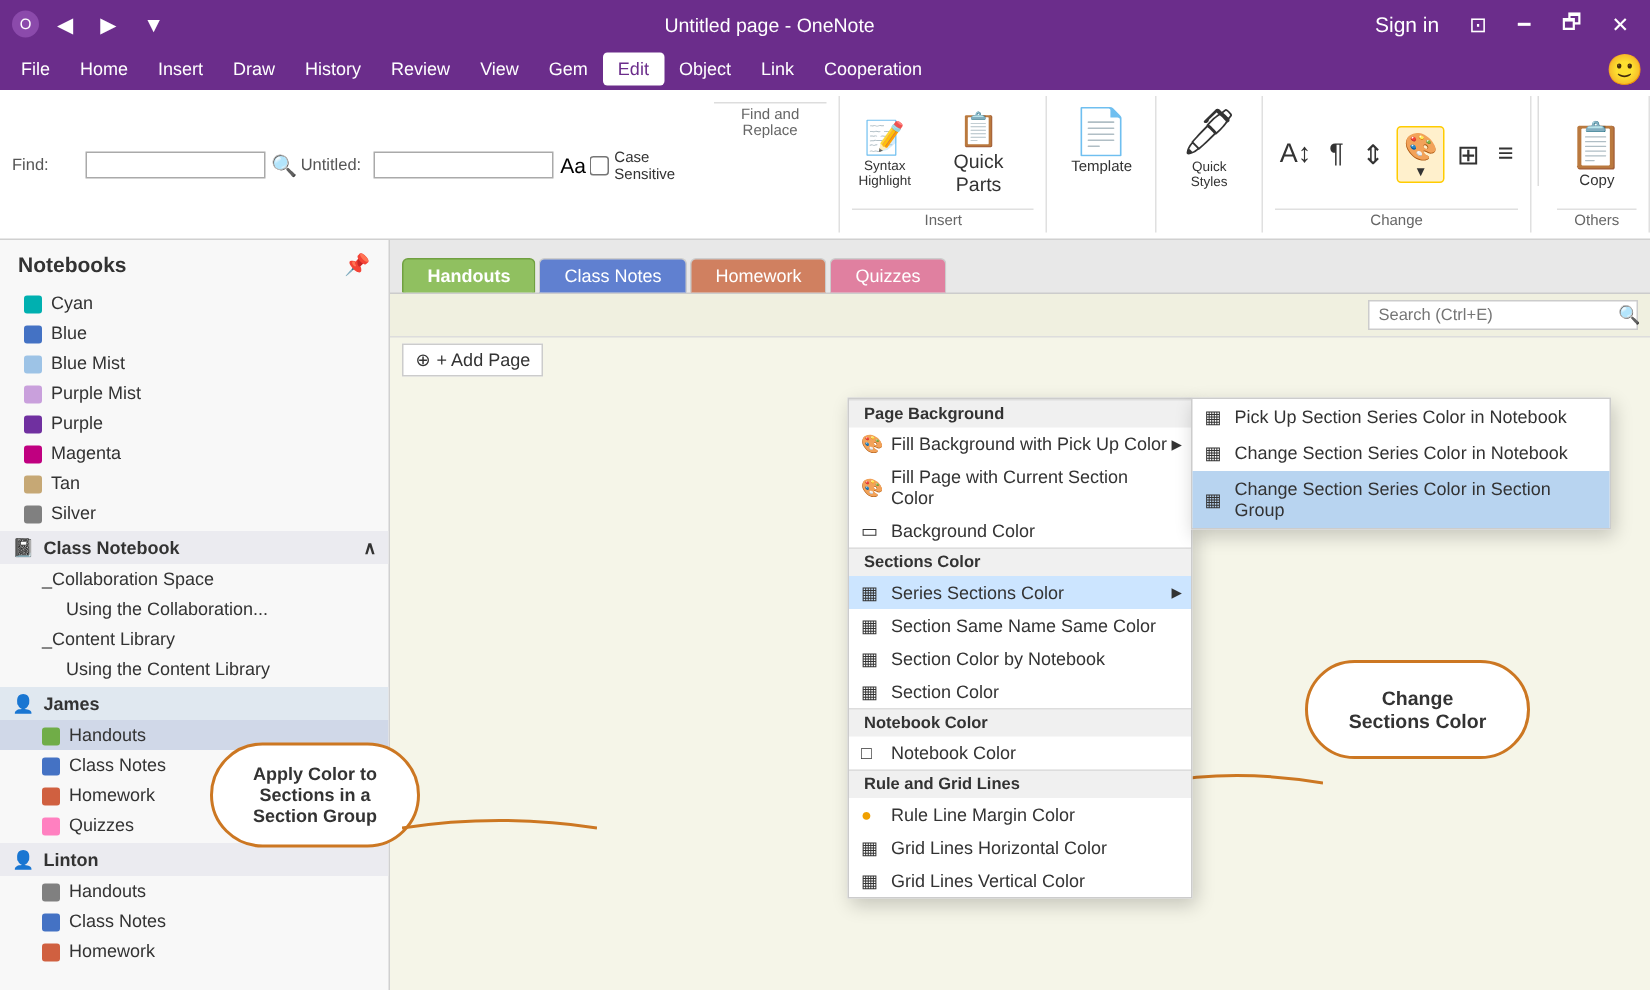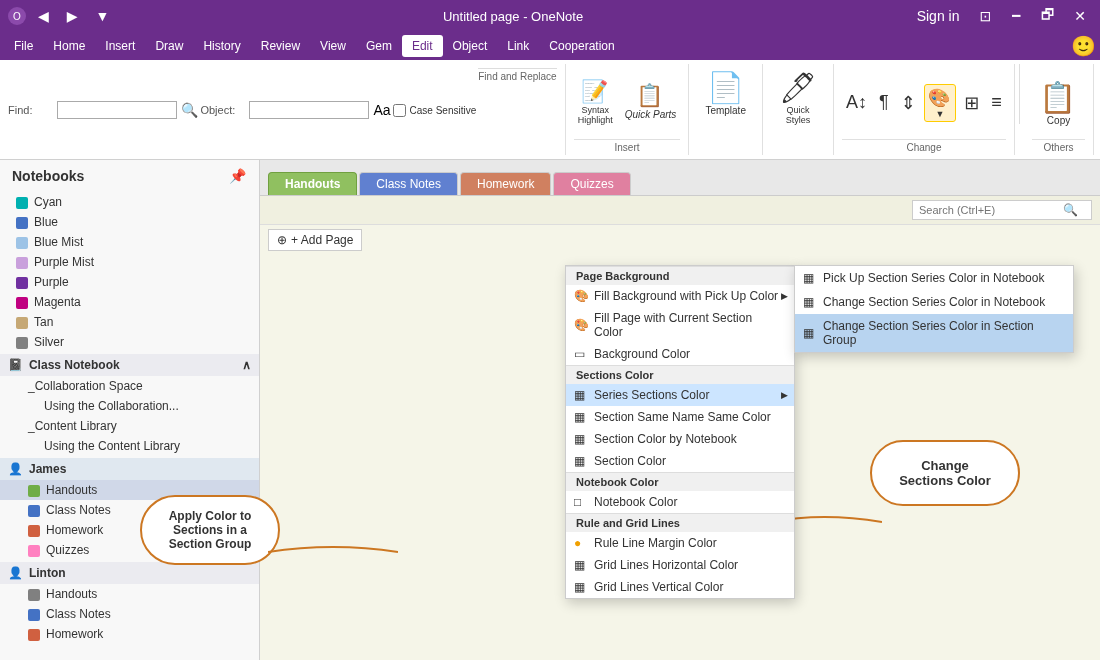--- a/index.html
+++ b/index.html
@@ -259,21 +259,21 @@
       font-size: 12px;
     }
 
     
     .search-bar {
       display: flex;
       align-items: center;
       background: white;
       border: 1px solid #ccc;
       padding: 2px 6px;
-      gap: 4px;
+      gap: 20px;
       width: 180px;
     }
     .search-input {
       border: none;
       outline: none;
       font-size: 11px;
       width: 140px;
     }
     .add-page-btn {
       display: flex;
@@ -375,40 +375,40 @@
 <div class="ribbon">
   <div class="ribbon-content">
 
     <div class="find-replace">
       <div class="find-row">
         <span class="find-label">Find:</span>
         <input class="find-input" type="text" style="">
         <span style="font-size:14px;cursor:pointer;">🔍</span>
       </div>
       <div class="find-row">
-        <span class="find-label">Object:</span>
+        <span class="find-label">Untitled:</span>
         <input class="find-input" type="text" style="">
         <span style="font-size:14px;">Aa</span>
       </div>
       <div class="checkbox-row">
         <input type="checkbox" style="">
         <span>Case Sensitive</span>
       </div>
       <div style="font-size:10px;color:#666;border-top:1px solid #ddd;padding-top:2px;text-align:center;">Find and Replace</div>
     </div>
 
     <div class="ribbon-group">
       <div style="display:flex;gap:4px;flex:1;align-items:center;">
         <div class="ribbon-btn">
           <span class="ribbon-icon">📝</span>
           <span style="font-size:9px;text-align:center;">Syntax<br>Highlight</span>
         </div>
         <div class="ribbon-btn">
           <span class="ribbon-icon">📋</span>
-          <span style="font-size:10px;text-align:center;font-style:italic;">Quick
+          <span style="font-size:13px;text-align:center;">Quick
 Parts</span>
         </div>
       </div>
       <div class="ribbon-group-label">Insert</div>
     </div>
 
     <div class="ribbon-group">
       <div class="ribbon-btn" style="padding:4px 8px;">
         <span style="font-size:30px;">📄</span>
         <span style="font-size:10px;">Template</span>

